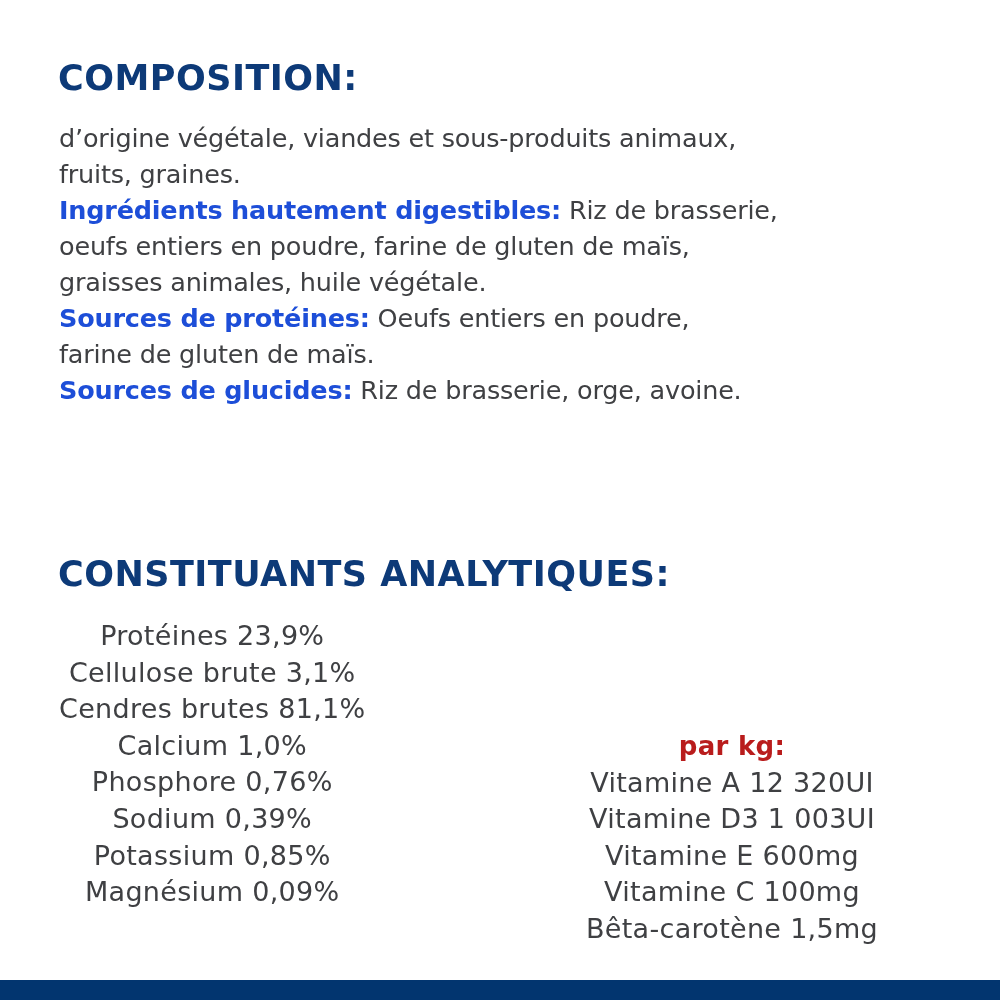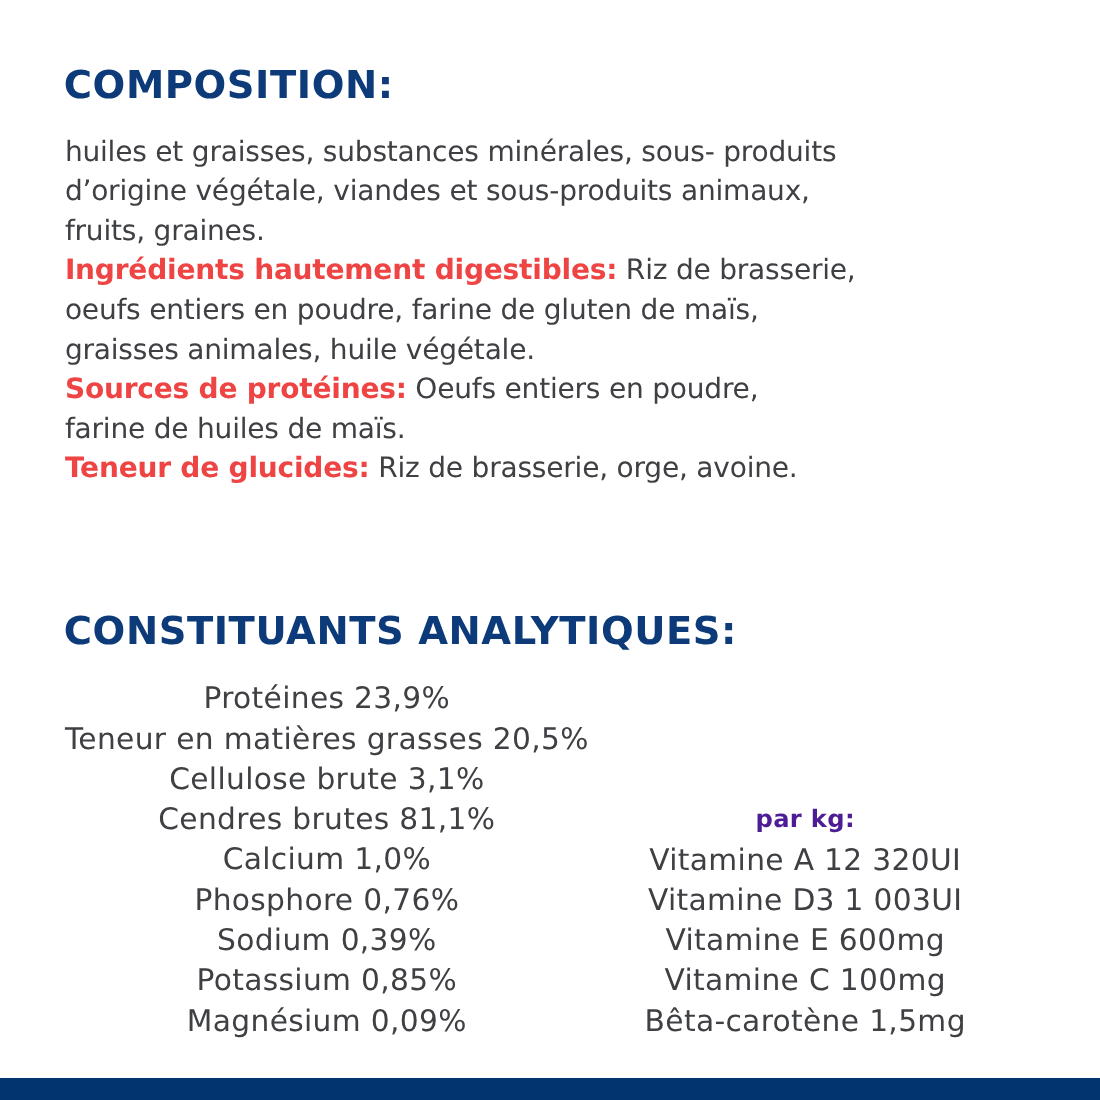--- a/index.html
+++ b/index.html
@@ -33,74 +33,72 @@
       left: 59px;
       top: 120px;
       width: 920px;
       font-size: 25.5px;
       line-height: 36px;
       letter-spacing: -0.2px;
     }
     .para .line { display: block; white-space: nowrap; }
     .label {
       font-weight: bold;
-      color: #ef4444;
+      color: #1d4ed8;
     }
 
     .list {
       position: absolute;
       font-size: 27px;
       line-height: 36.6px;
       letter-spacing: 0.3px;
       white-space: nowrap;
       text-align: center;
     }
     #constituents { left: 59px; top: 618px; }
     #vitamins { left: 586px; top: 728px; }
     .list .row { display: block; }
     .perkg {
       font-weight: bold;
-      color: #4c1d95;
-      font-size: 22px;
+      color: #b91c1c;
+      font-size: 26px;
     }
 
     .bottom-bar {
       position: absolute;
       left: 0;
       top: 980px;
       width: 1000px;
       height: 20px;
       background: #02356f;
     }
   </style>
 </head>
 <body>
 
 <h1 id="h-composition" class="heading">COMPOSITION:</h1>
 
 <div class="para">
-  <span class="line">huiles et graisses, substances minérales, sous- produits</span>
   <span class="line">d’origine végétale, viandes et sous-produits animaux,</span>
   <span class="line">fruits, graines.</span>
 
   <span class="line"><span class="label">Ingrédients hautement digestibles:</span><span> Riz de brasserie,</span></span>
   <span class="line">oeufs entiers en poudre, farine de gluten de maïs,</span>
   <span class="line">graisses animales, huile végétale.</span>
 
   <span class="line"><span class="label">Sources de protéines:</span><span> Oeufs entiers en poudre,</span></span>
-  <span class="line">farine de huiles de maïs.</span>
+  <span class="line">farine de gluten de maïs.</span>
 
-  <span class="line"><span class="label">Teneur de glucides:</span><span> Riz de brasserie, orge, avoine.</span></span>
+  <span class="line"><span class="label">Sources de glucides:</span><span> Riz de brasserie, orge, avoine.</span></span>
 </div>
 
 <h1 id="h-analytical" class="heading">CONSTITUANTS ANALYTIQUES:</h1>
 
 <div id="constituents" class="list">
   <span class="row">Protéines 23,9%</span>
-  <span class="row">Teneur en matières grasses 20,5%</span>
   <span class="row">Cellulose brute 3,1%</span>
   <span class="row">Cendres brutes 81,1%</span>
   <span class="row">Calcium 1,0%</span>
   <span class="row">Phosphore 0,76%</span>
   <span class="row">Sodium 0,39%</span>
   <span class="row">Potassium 0,85%</span>
   <span class="row">Magnésium 0,09%</span>
 </div>
 
 <div id="vitamins" class="list">

